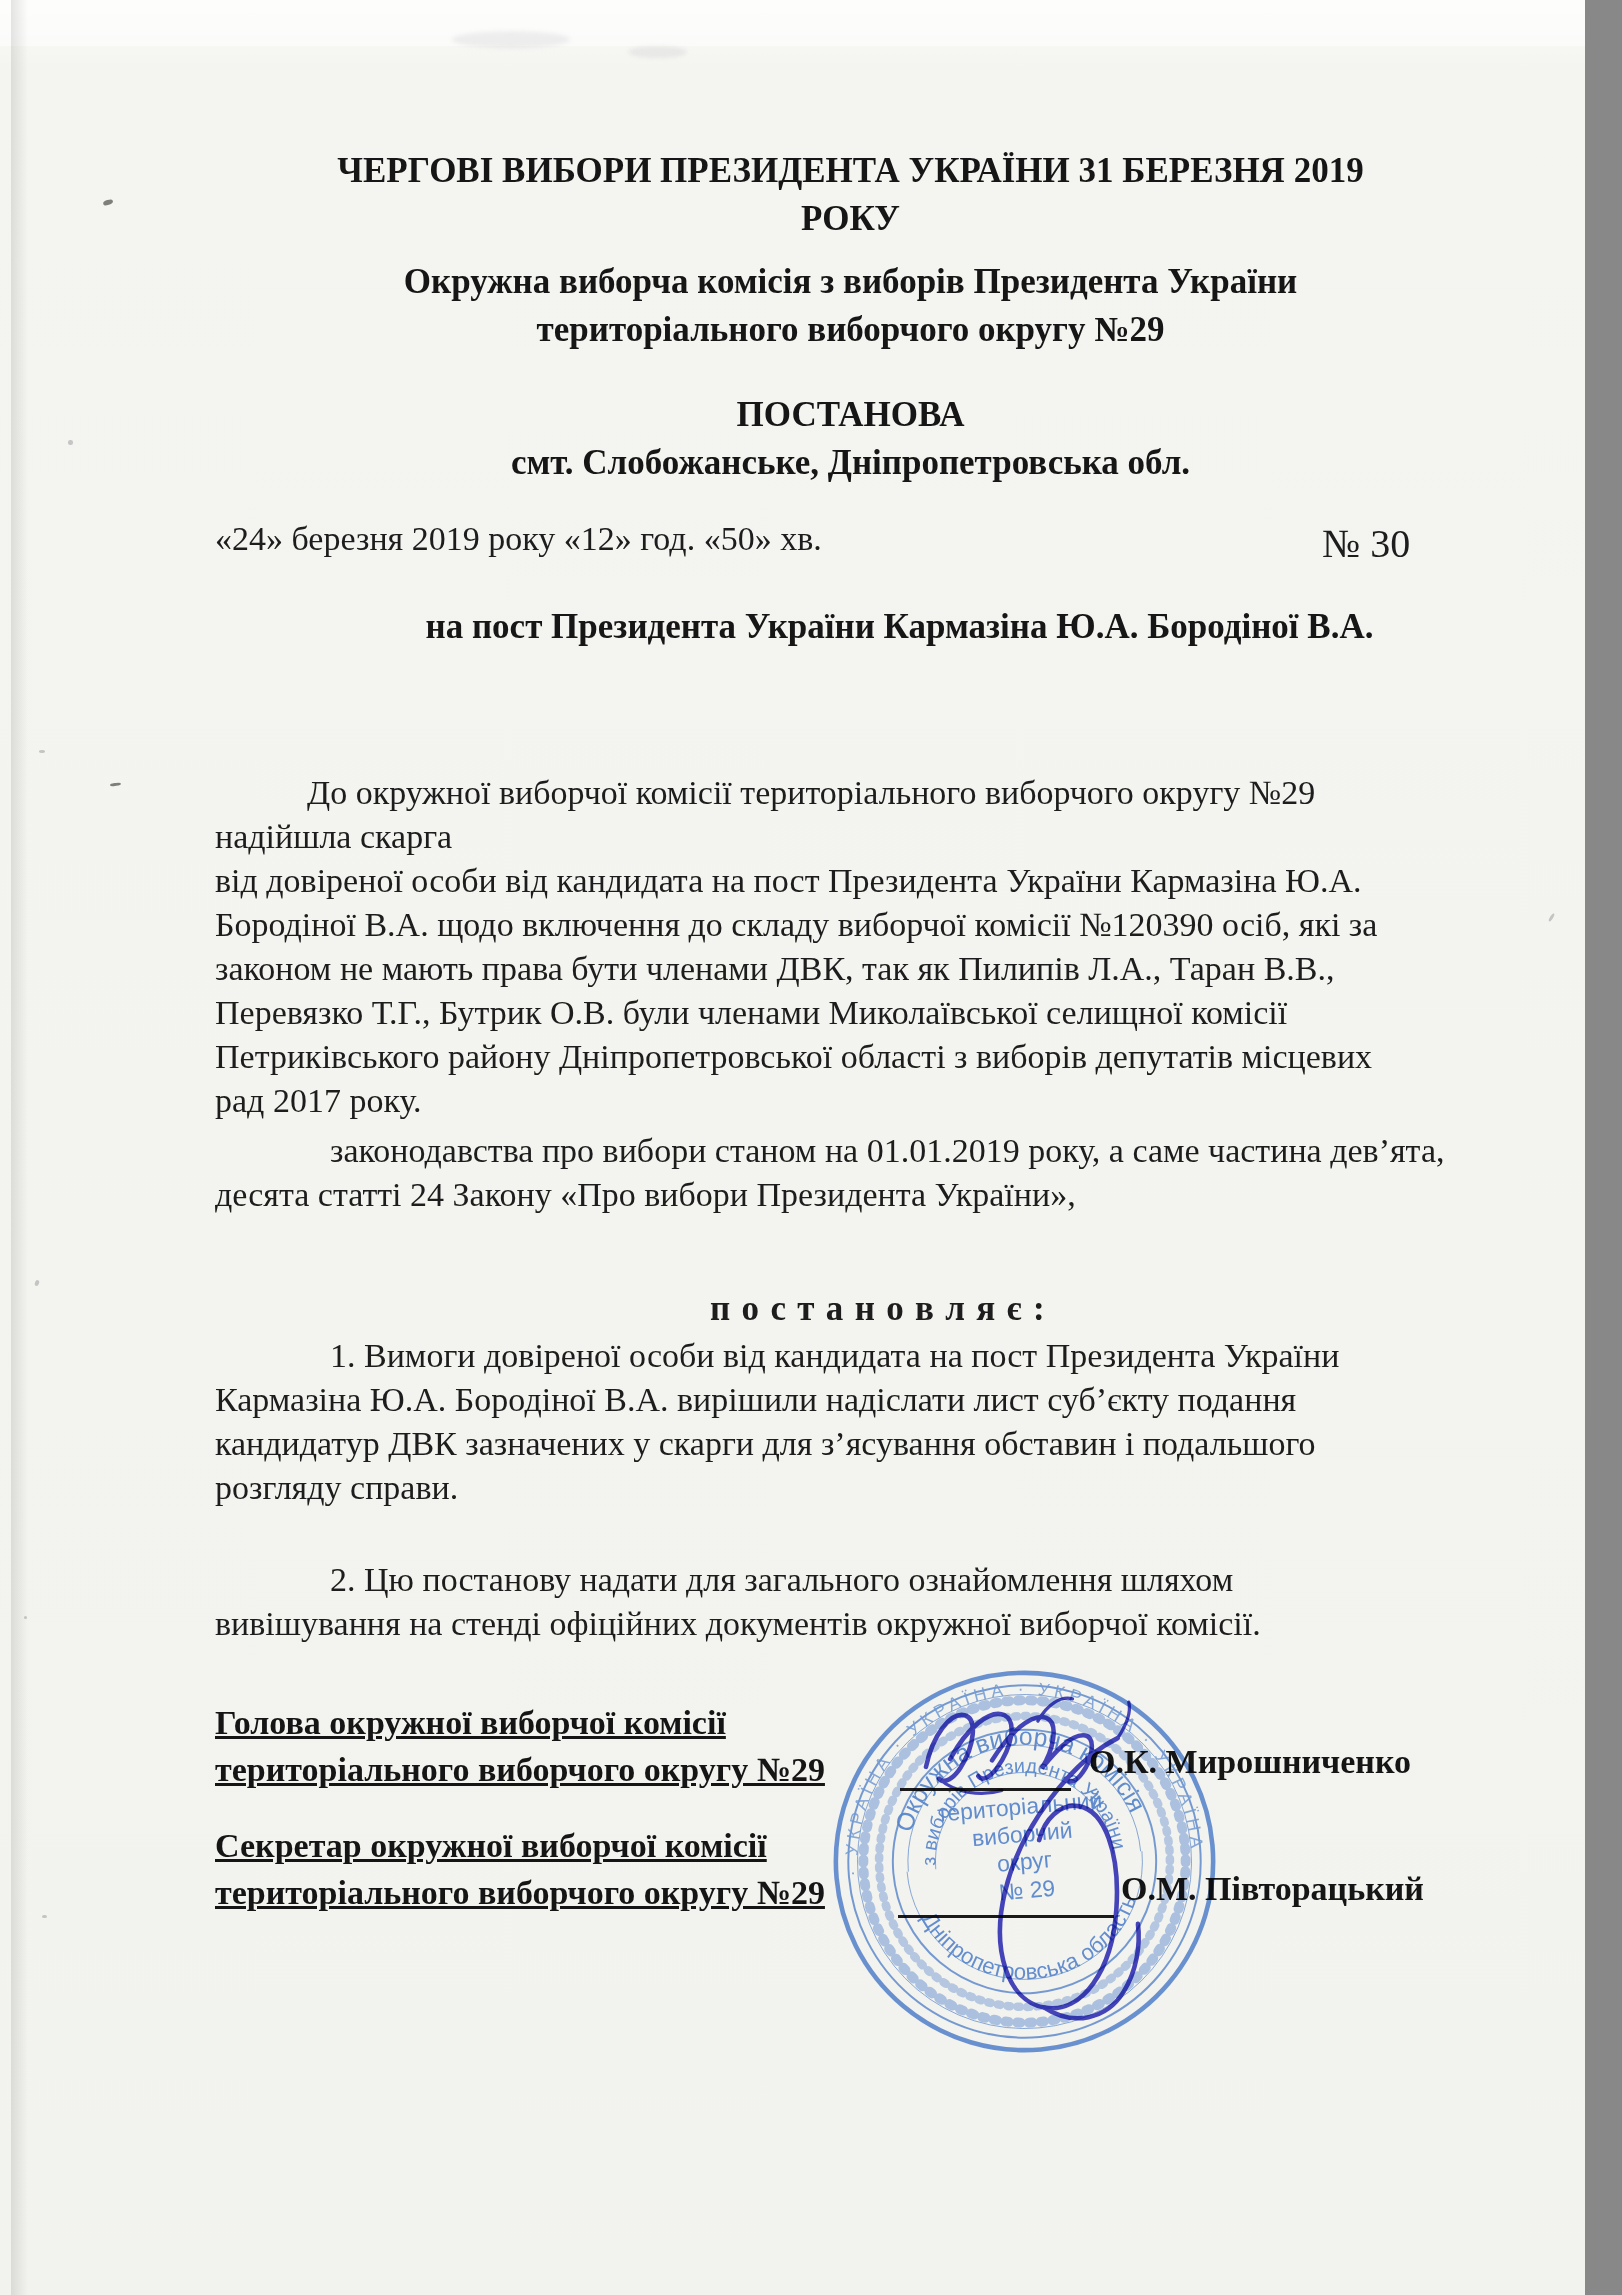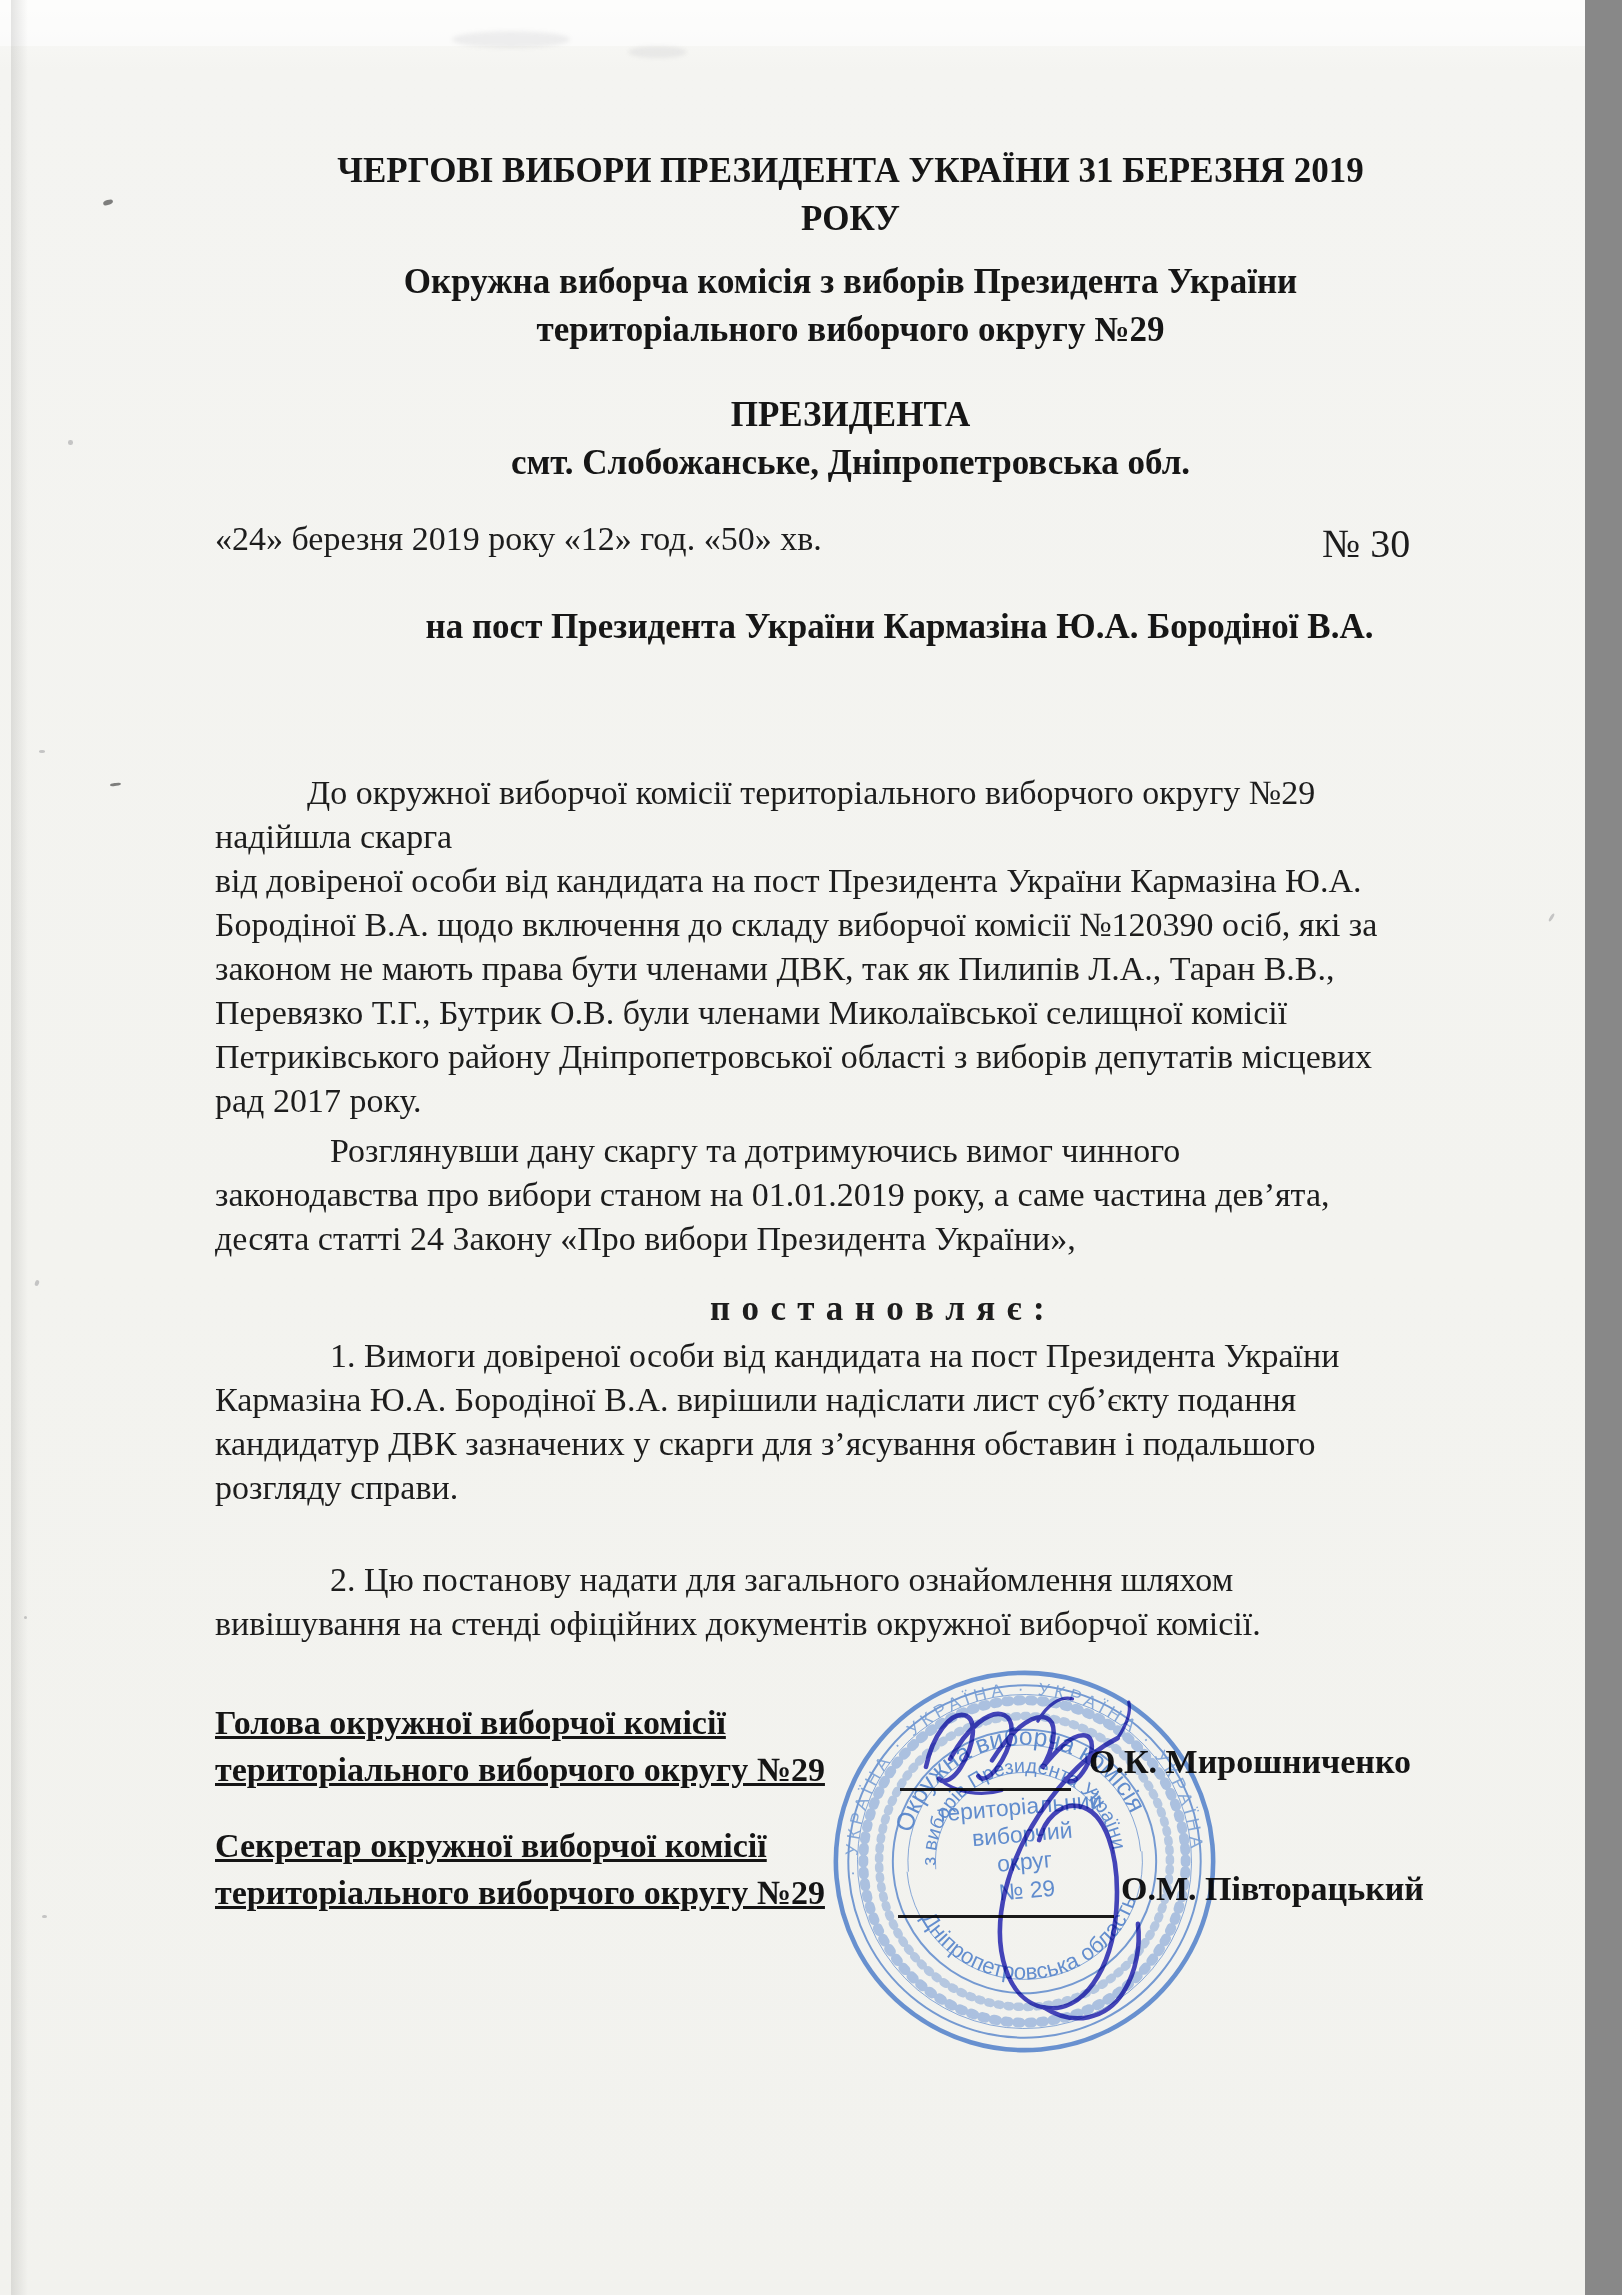--- a/index.html
+++ b/index.html
@@ -49,21 +49,21 @@
     <div>ЧЕРГОВІ ВИБОРИ ПРЕЗИДЕНТА УКРАЇНИ 31 БЕРЕЗНЯ 2019</div>
     <div>РОКУ</div>
   </div>
 
   <div class="abs center-block hd bold" style="top:258px">
     <div>Окружна виборча комісія з виборів Президента України</div>
     <div>територіального виборчого округу №29</div>
   </div>
 
   <div class="abs center-block hd bold" style="top:391px">
-    <div>ПРЕЗИДЕНТА</div>
+    <div>ПОСТАНОВА</div>
     <div>смт. Слобожанське, Дніпропетровська обл.</div>
   </div>
 
   <div class="abs date-line" style="top:520px">«24» березня 2019 року «12» год. «50» хв.</div>
   <div class="abs doc-number" style="top:520px">№ 30</div>
 
   <div class="abs center-block hd bold shift-r" style="top:603px">
     <div>на пост Президента України Кармазіна Ю.А. Бородіної В.А.</div>
   </div>
 
@@ -72,21 +72,20 @@
       <div class="ln">надійшла скарга</div>
       <div class="ln">від довіреної особи від кандидата на пост Президента України Кармазіна Ю.А.</div>
       <div class="ln">Бородіної В.А. щодо включення до складу виборчої комісії №120390 осіб, які за</div>
       <div class="ln">законом не мають права бути членами ДВК, так як Пилипів Л.А., Таран В.В.,</div>
       <div class="ln">Перевязко Т.Г., Бутрик О.В. були членами Миколаївської селищної комісії</div>
       <div class="ln">Петриківського району Дніпропетровської області з виборів депутатів місцевих</div>
       <div class="ln">рад 2017 року.</div>
     </div>
 
   <div class="abs body-txt para" style="left:215px; top:1129px; --ind:115px;">
-      <div class="ln">Розглянувши дану скаргу та дотримуючись вимог чинного</div>
       <div class="ln">законодавства про вибори станом на 01.01.2019 року, а саме частина дев’ята,</div>
       <div class="ln">десята статті 24 Закону «Про вибори Президента України»,</div>
     </div>
 
   <div class="abs center-block bold resolves" style="top:1289px">п о с т а н о в л я є :</div>
 
   <div class="abs body-txt para" style="left:215px; top:1334px; --ind:115px;">
       <div class="ln">1. Вимоги довіреної особи від кандидата на пост Президента України</div>
       <div class="ln">Кармазіна Ю.А. Бородіної В.А. вирішили надіслати лист суб’єкту подання</div>
       <div class="ln">кандидатур ДВК зазначених у скарги для з’ясування обставин і подальшого</div>

